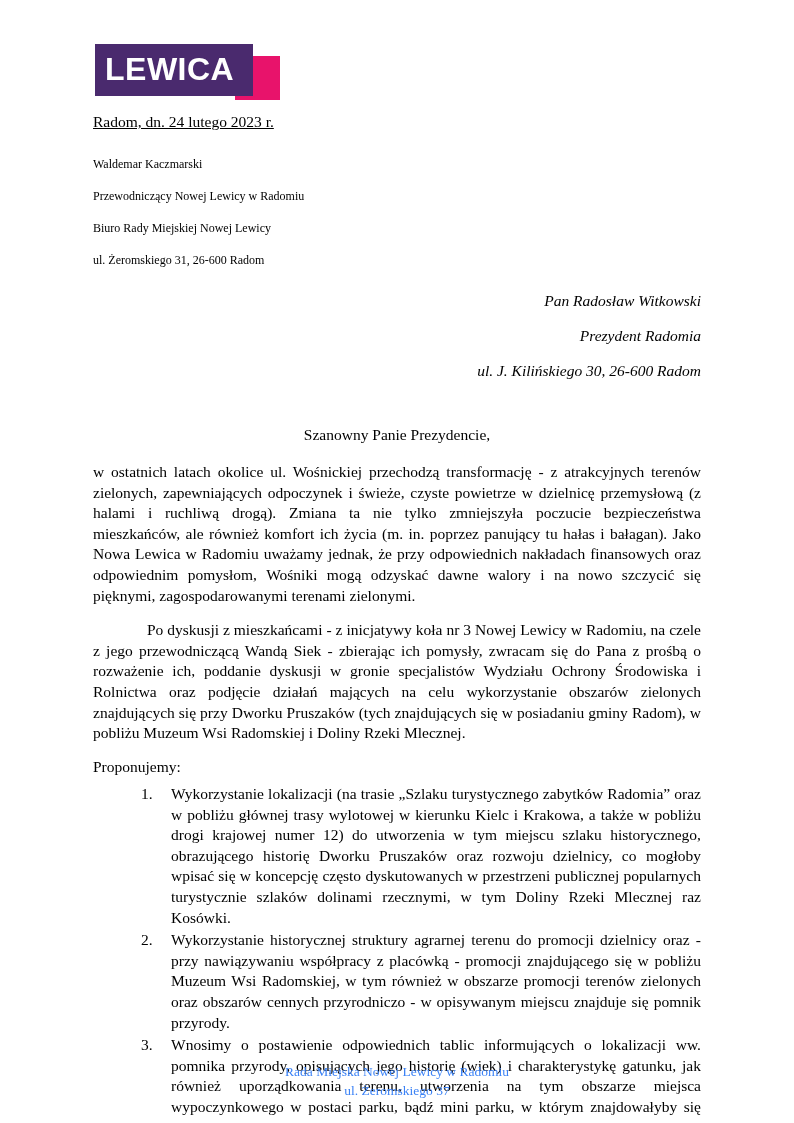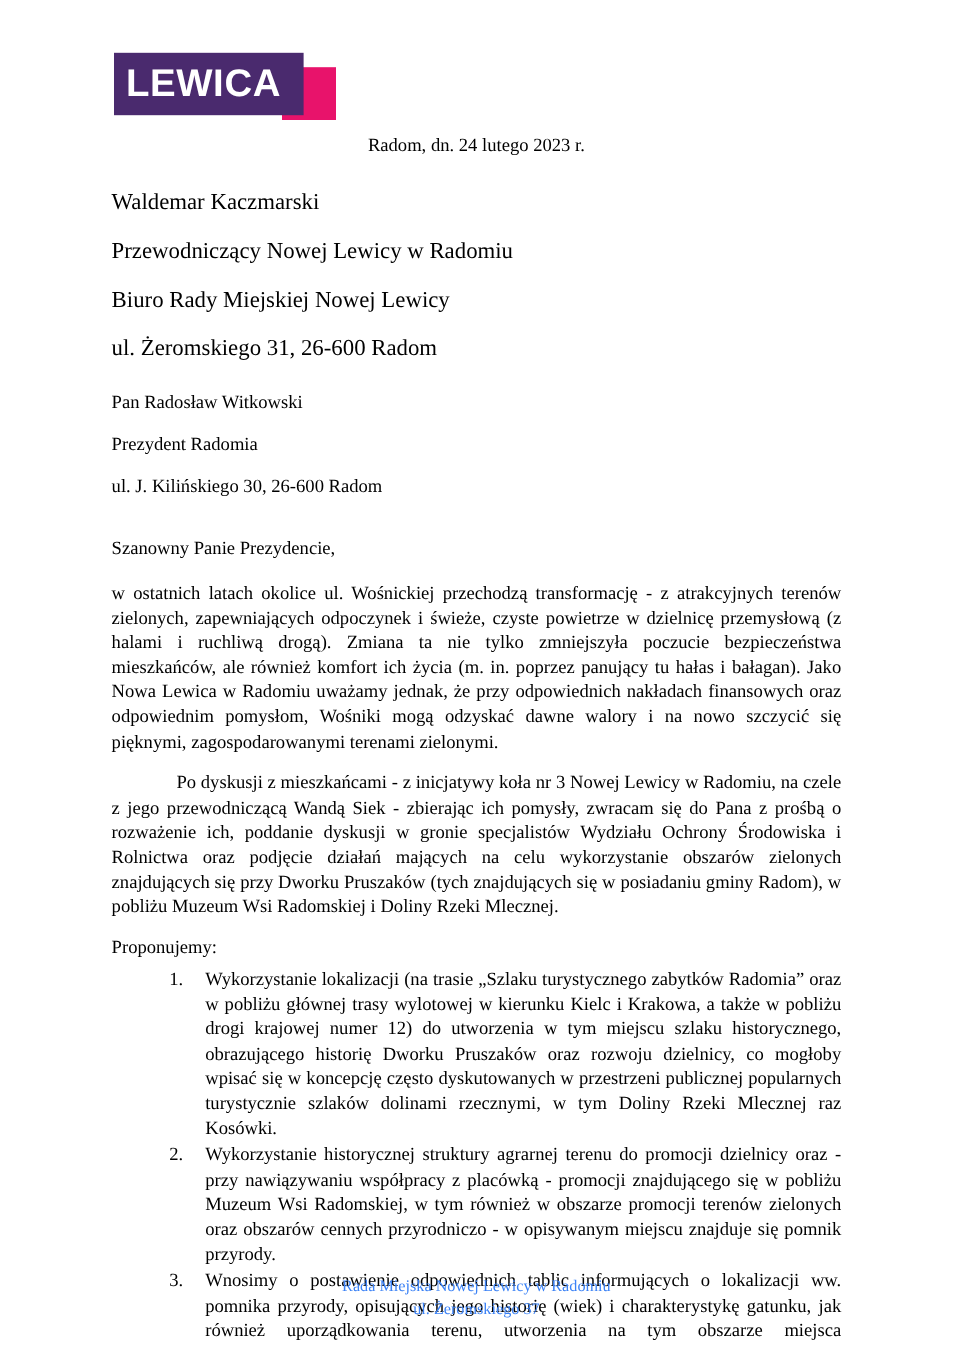--- a/index.html
+++ b/index.html
@@ -58,41 +58,45 @@
     z-index: 3;
   }
   
   .content {
     position: absolute;
     left: 93px;
     top: 105px;
     width: 608px;
   }
   .date-line {
-    text-align: center;
+    text-align: left;
     font-size: 15.5px;
     margin-top: 8px;
     margin-bottom: 26px;
+    text-decoration: underline;
   }
   .addr-line {
-    font-size: 19px;
+    font-size: 12px;
     margin-bottom: 17px;
     line-height: 1.25;
   }
   .recipient-block {
     margin-top: 24px;
+    text-align: right;
+    font-style: italic;
   }
   .recipient-line {
     font-size: 15.5px;
     margin-bottom: 17px;
   }
   .salutation {
-    margin-top: 34px;
+    margin-top: 46px;
     font-size: 15.5px;
     margin-bottom: 18px;
+    text-align: center;
   }
   p.body-par {
     font-size: 15.5px;
     text-align: justify;
     line-height: 1.33;
     margin: 12px 0 14px 0;
   }
   p.body-par.indent {
     text-indent: 54px;
   }

